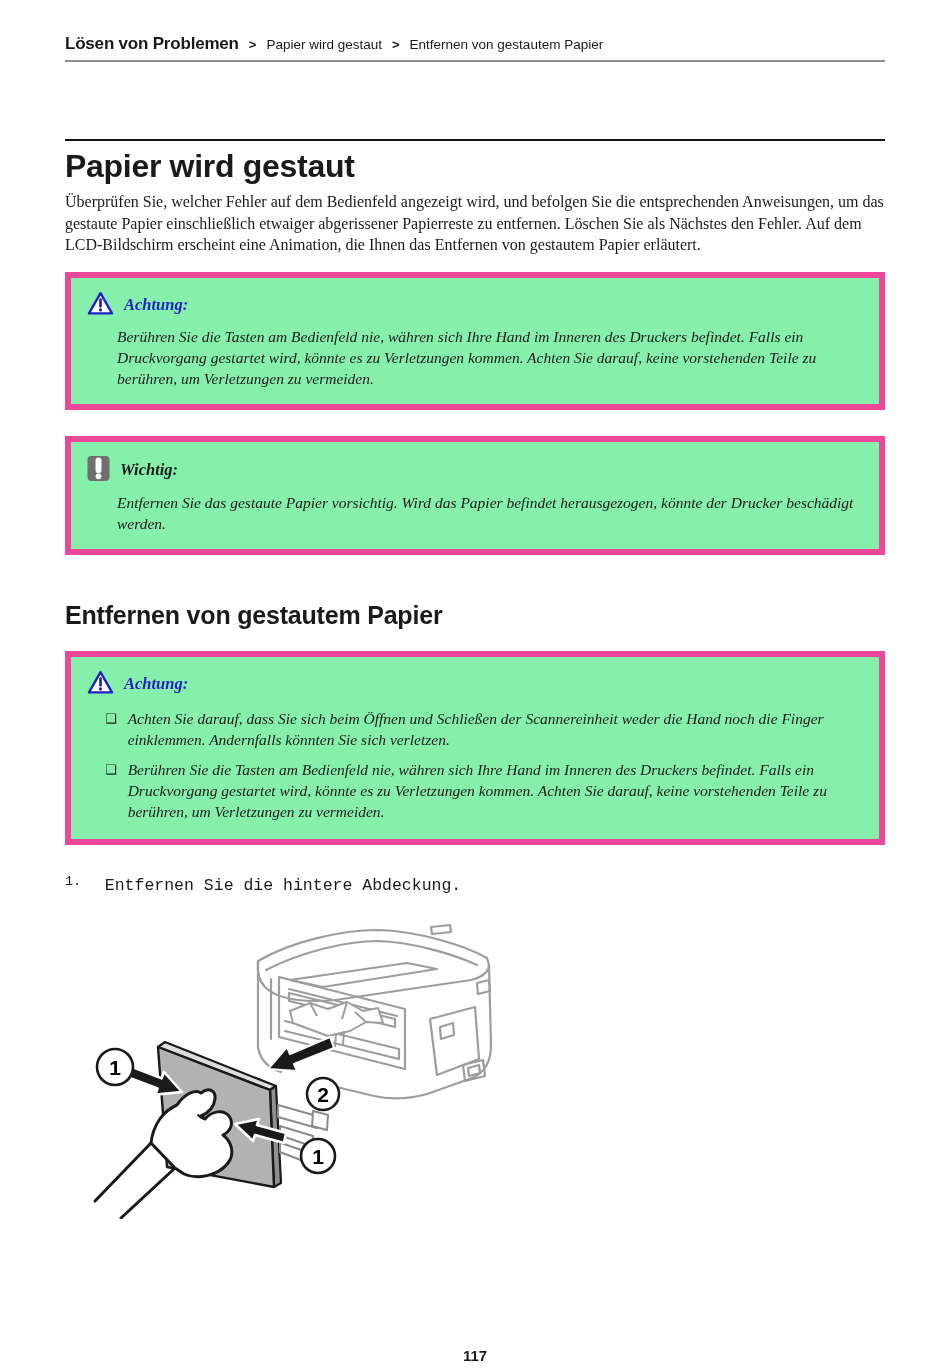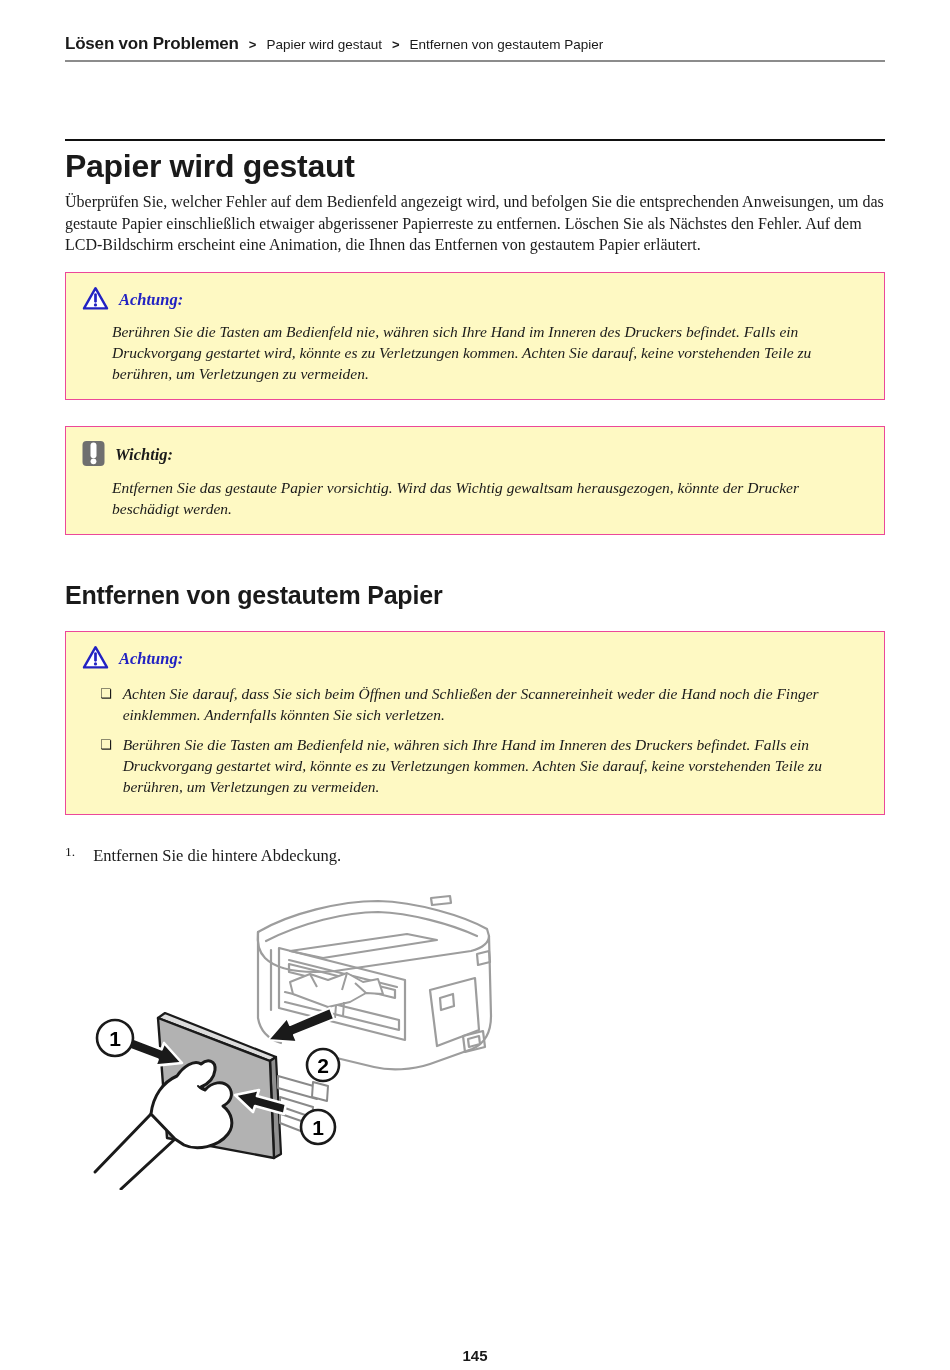--- a/index.html
+++ b/index.html
@@ -21,21 +21,21 @@
   .title-rule { margin-top:77px; border-top:2px solid #111; }
   h1 { margin-top:7px; font-size:32px; font-weight:700; letter-spacing:-0.3px; }
 
   
   .intro {
     margin-top:6px; font-family:"Liberation Serif", serif;
     font-size:16px; line-height:21.5px; text-align:left;
   }
 
   
-  .notice { border:1px solid #ec4899; padding:13px 15px 15px 16px; background:#fef9c3; }
+  .notice { border:6px solid #ec4899; padding:13px 15px 15px 16px; background:#86efac; }
   .notice-head { display:flex; align-items:center; gap:10px; }
   .notice-label {
     font-family:"Liberation Serif", serif; font-style:italic; font-weight:700; font-size:16.5px;
   }
   .notice-label.blue { color:#2222c2; }
   .notice-text {
     margin:6px 0 0 30px; font-family:"Liberation Serif", serif; font-style:italic;
     font-size:15.5px; line-height:21px;
   }
   .caution-1 { margin-top:16px; }
@@ -45,21 +45,21 @@
   .caution-2 { margin-top:21px; }
 
   .notice-list { list-style:none; margin:8px 0 2px 18px; }
   .notice-list li {
     display:flex; gap:11px; margin-top:9px;
     font-family:"Liberation Serif", serif; font-style:italic; font-size:15.5px; line-height:21px;
   }
   .bullet-glyph { font-family:"DejaVu Sans", sans-serif; font-style:normal; font-size:13px; line-height:21px; }
 
   
-  .step { margin-top:29px; font-family:Liberation Serif, serif; }
+  .step { margin-top:29px; font-family:Liberation Mono, monospace; }
   .step-num { font-size:13.5px; vertical-align:5px; }
   .step-text { font-size:16.5px; margin-left:14px; }
 
   
   figure { margin:24px 0 0 20px; width:460px; height:300px; }
   .co-num { font:700 21px "Liberation Sans", sans-serif; }
 
   
   .page-footer { position:absolute; left:0; bottom:5px; width:950px; text-align:center; }
   .page-num { font-size:15px; font-weight:700; }
@@ -101,21 +101,21 @@
     <div class="notice-head">
       <span>
         <svg width="23" height="27" viewBox="0 0 23 27">
           <rect x="0.5" y="1" width="22" height="25" rx="4" fill="#6f6f6f"></rect>
           <path d="M11.5 5.5 L11.5 15.2" stroke="#fff" stroke-width="6" stroke-linecap="round"></path>
           <circle cx="11.5" cy="21.3" r="2.9" fill="#fff"></circle>
         </svg>
       </span>
       <span class="notice-label">Wichtig:</span>
     </div>
-    <p class="notice-text">Entfernen Sie das gestaute Papier vorsichtig. Wird das Wichtig gewaltsam herausgezogen, könnte der Drucker beschädigt werden.</p>
+    <p class="notice-text">Entfernen Sie das gestaute Papier vorsichtig. Wird das Papier befindet herausgezogen, könnte der Drucker beschädigt werden.</p>
   </section>
 
   <h2>Entfernen von gestautem Papier</h2>
 
   <section class="notice caution-2">
     <div class="notice-head">
       <span>
         <svg width="27" height="25" viewBox="0 0 27 25">
           <path d="M13.5 2.2 L25 22.4 H2 Z" fill="#fff" stroke="#2222c2" stroke-width="2.4" stroke-linejoin="round"></path>
           <path d="M13.5 8.5 L13.5 15.3" stroke="#2222c2" stroke-width="2.7" stroke-linecap="round"></path>
@@ -210,14 +210,14 @@
       <g>
         <circle cx="233" cy="237" r="17" fill="#ffffff" stroke="#1a1a1a" stroke-width="2.6"></circle>
         <text class="co-num" x="233" y="245" text-anchor="middle">1</text>
       </g>
     </svg>
   </figure>
 
 </div>
 
 <footer class="page-footer">
-  <span class="page-num">145</span>
+  <span class="page-num">117</span>
 </footer>
 
 </body></html>

